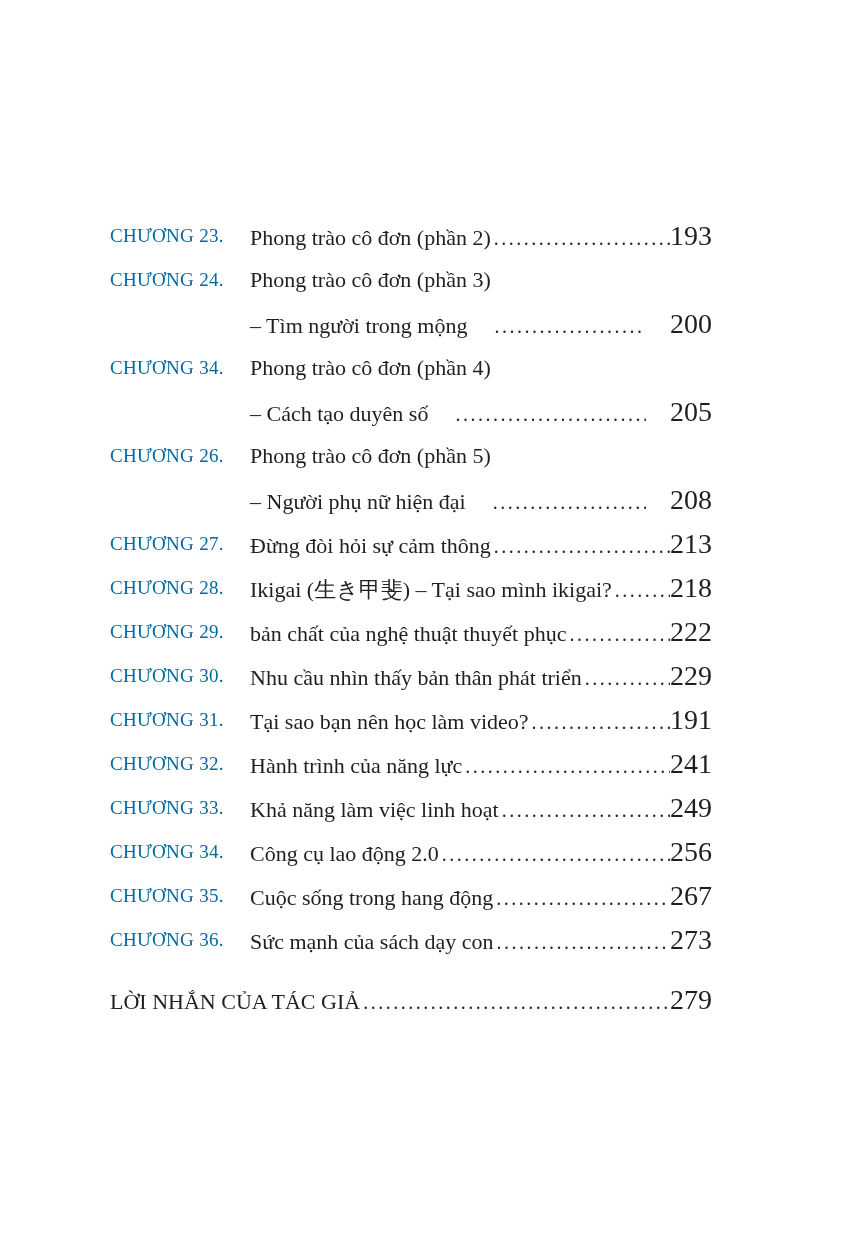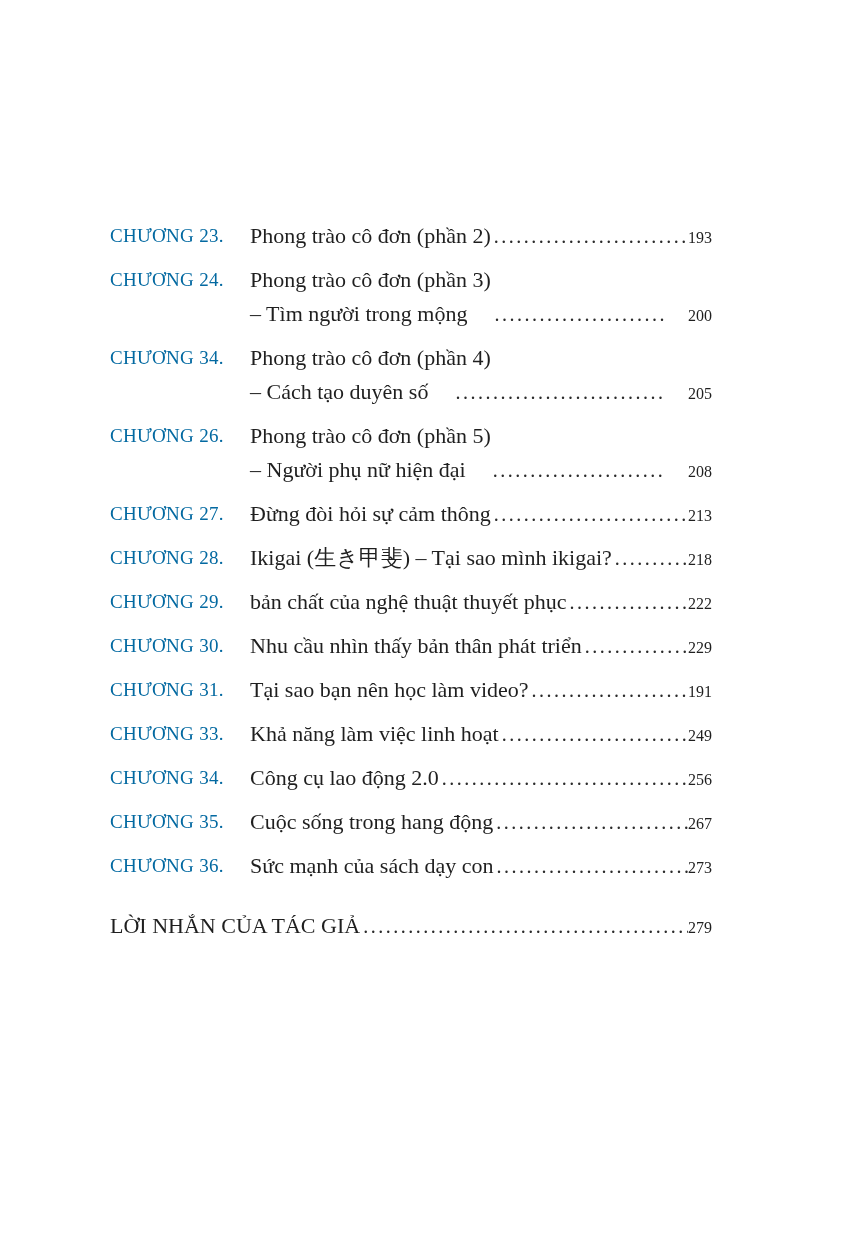--- a/index.html
+++ b/index.html
@@ -43,21 +43,21 @@
     display: flex;
     flex-direction: column;
     text-align: center;
   }
   .line {
     display: flex;
     align-items: baseline;
     line-height: 32px;
   }
   .line + .line {
-    margin-top: 2px;
+    margin-top: 12px;
     gap: 24px;
   }
   .title {
     font-size: 22px;
     color: #1f1f1f;
     white-space: nowrap;
   }
   .dots {
     flex: 1 1 auto;
     overflow: hidden;
@@ -66,21 +66,21 @@
     color: #2b2b2b;
     letter-spacing: 2.5px;
     margin-left: 3px;
     min-width: 0;
   }
   .dots::before {
     content: "........................................................................................................................";
   }
   .page-num {
     flex: 0 0 auto;
-    font-size: 16px;
+    font-size: 28px;
     color: #1f1f1f;
   }
 </style>
 </head>
 <body>
 
 <div class="page">
   <div class="toc">
       <div class="entry">
         <span class="label">CHƯƠNG 23.</span>
@@ -175,20 +175,30 @@
         <span class="label">CHƯƠNG 31.</span>
         <div class="lines">
           <div class="line">
             <span class="title">Tại sao bạn nên học làm video?</span>
             <span class="dots"></span>
             <span class="page-num">191</span>
           </div>
         </div>
       </div>
       <div class="entry">
+        <span class="label">CHƯƠNG 32.</span>
+        <div class="lines">
+          <div class="line">
+            <span class="title">Hành trình của năng lực</span>
+            <span class="dots"></span>
+            <span class="page-num">241</span>
+          </div>
+        </div>
+      </div>
+      <div class="entry">
         <span class="label">CHƯƠNG 33.</span>
         <div class="lines">
           <div class="line">
             <span class="title">Khả năng làm việc linh hoạt</span>
             <span class="dots"></span>
             <span class="page-num">249</span>
           </div>
         </div>
       </div>
       <div class="entry">

